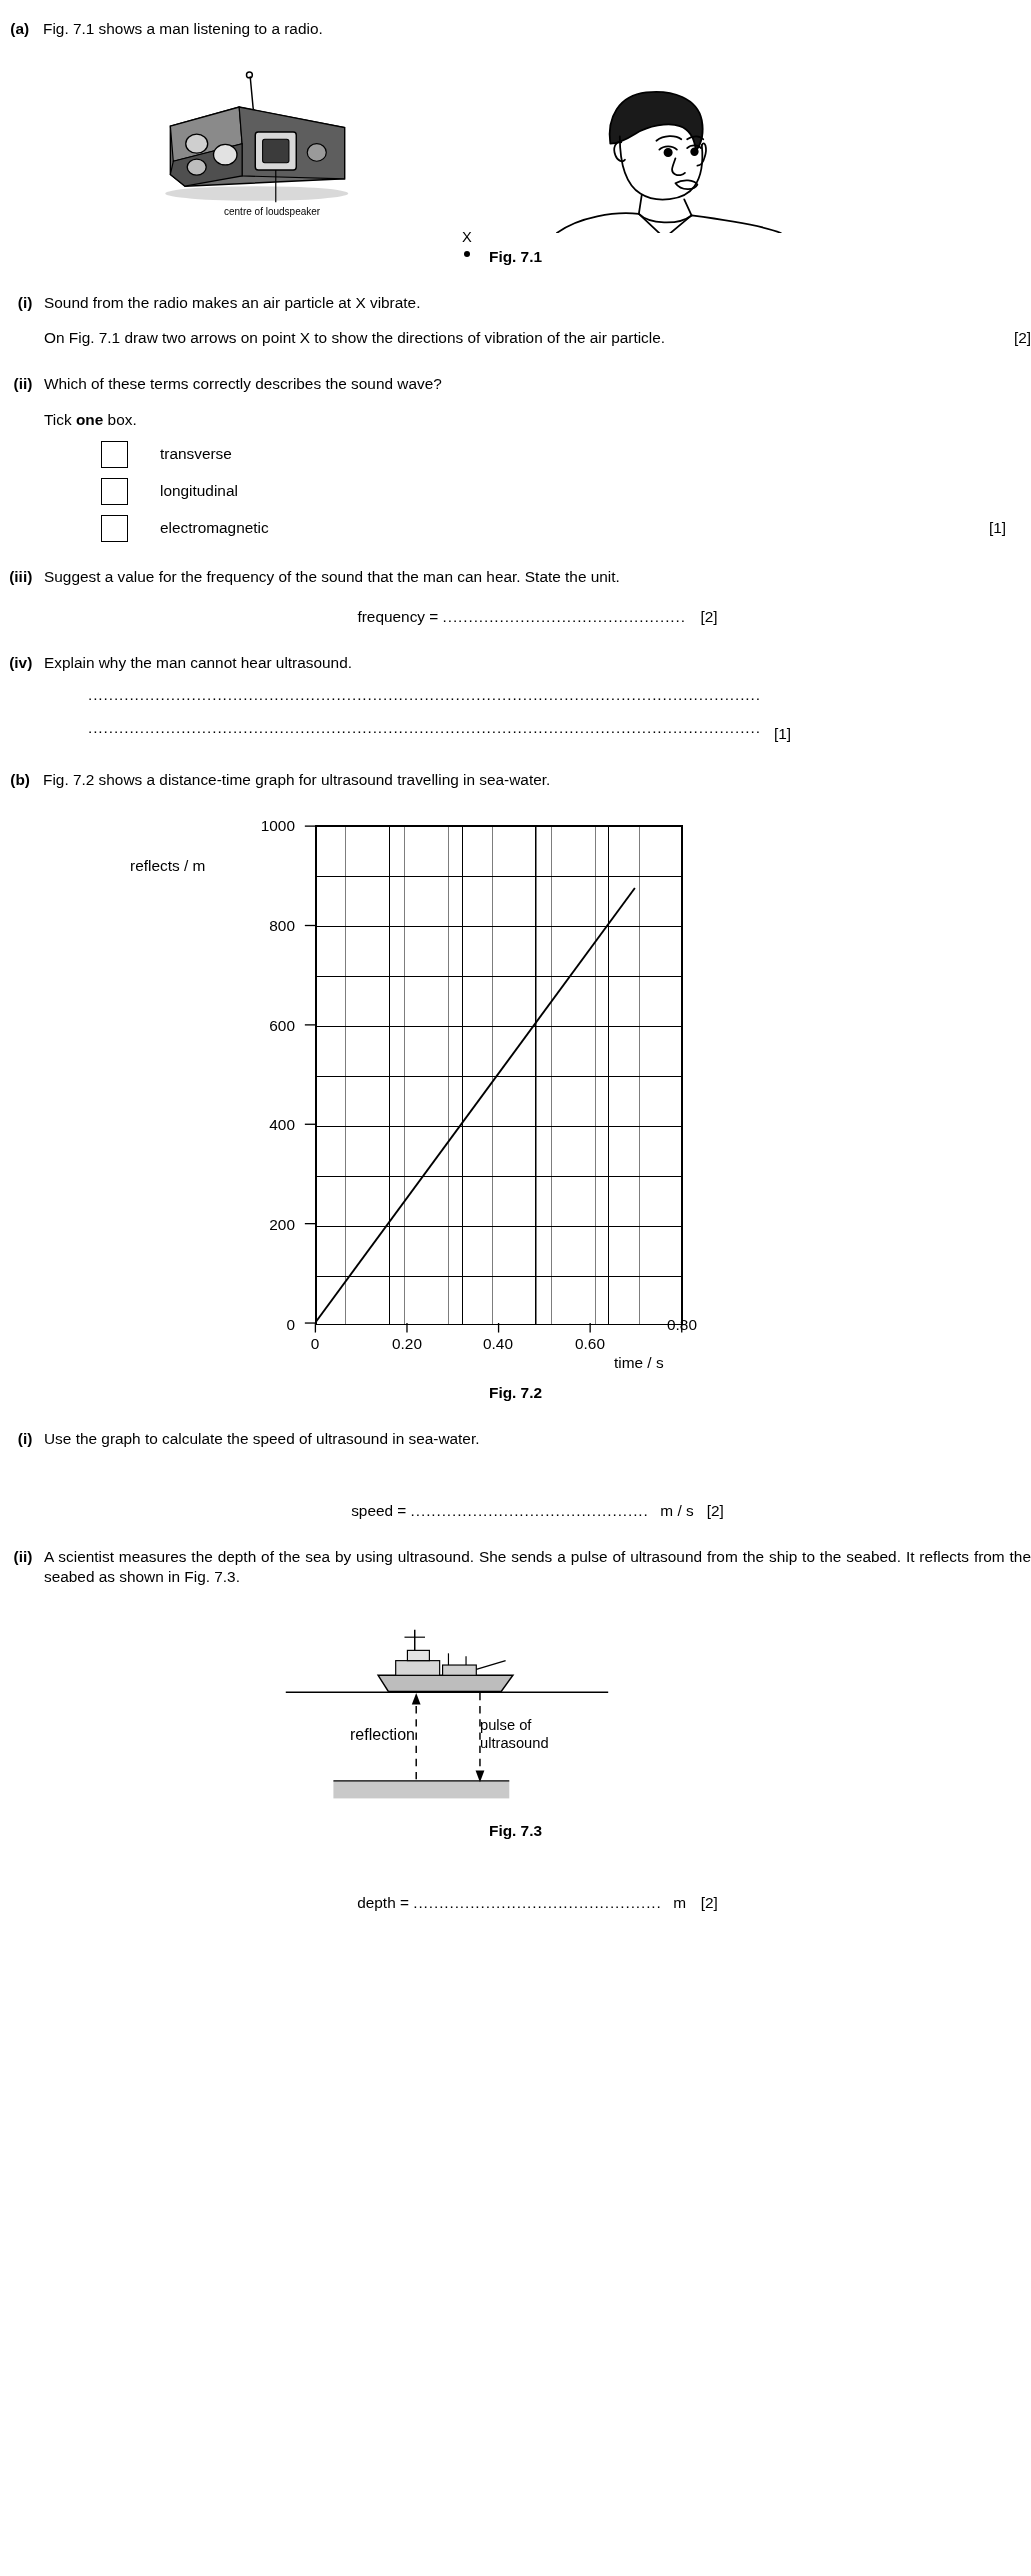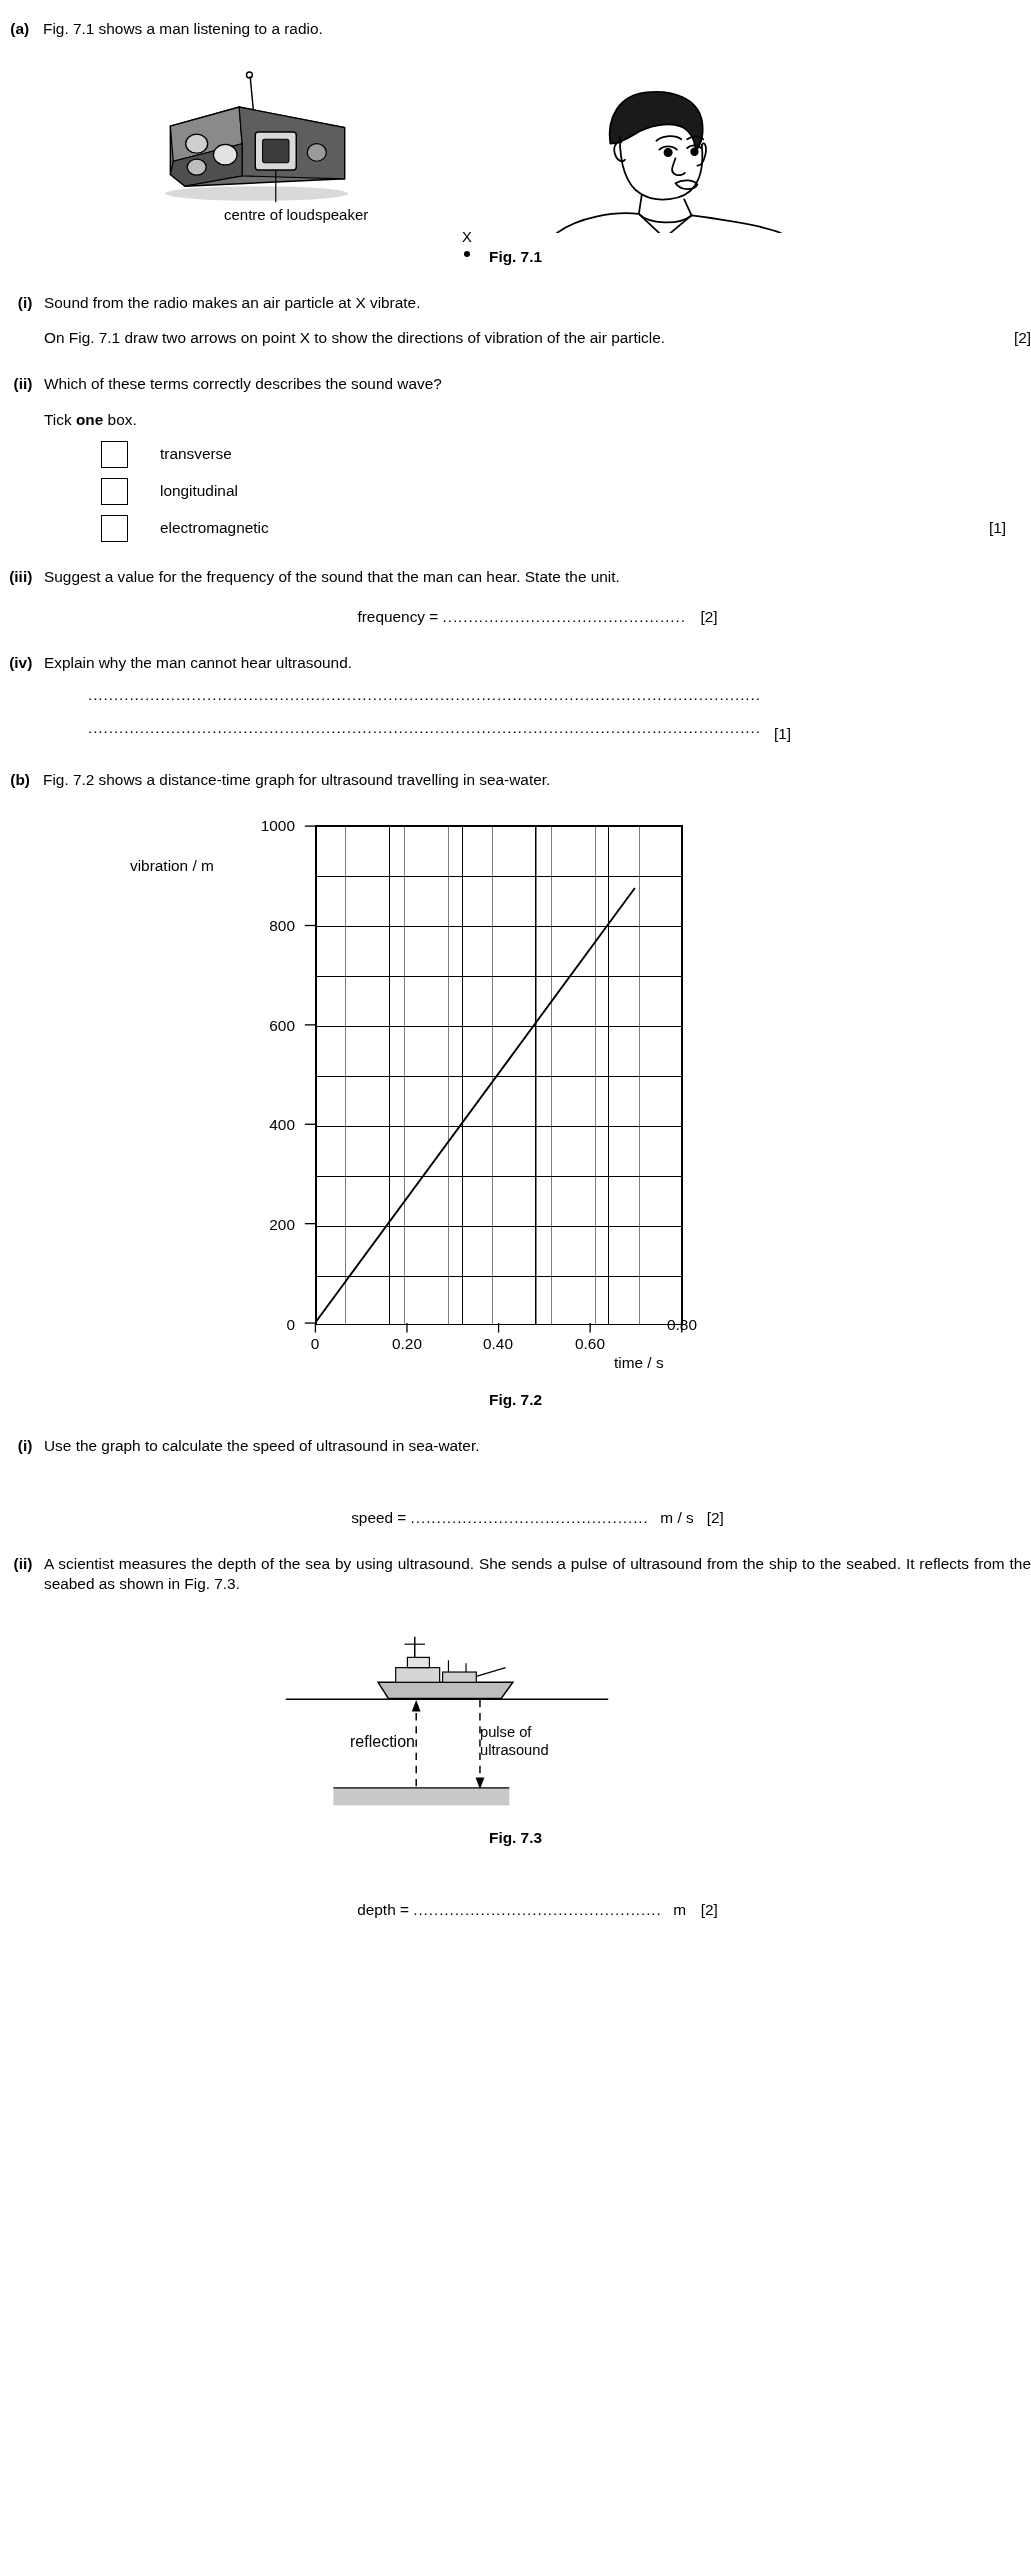--- a/index.html
+++ b/index.html
@@ -63,21 +63,21 @@
   
   .illus-71 {
     position: relative;
     height: 183px;
     margin-top: 10.3px;
   }
   .caption-loudspeaker {
     position: absolute;
     left: 224px;
     top: 155px;
-    font-size: 15px;
+    font-size: 10px;
   }
   .x-marker {
     position: absolute;
     left: 462px;
     top: 178px;
     text-align: center;
     font-size: 14.7px;
   }
   .x-dot {
     width: 6.6px;
@@ -331,21 +331,21 @@
     <div class="body-text">Fig. 7.2 shows a distance-time graph for ultrasound travelling in sea-water.</div>
   </div>
 
   <div class="graph-wrap">
     <div class="graph-area"></div>
 
     <svg class="graph-line" viewBox="0 0 500 680" preserveAspectRatio="none">
       <line x1="0" y1="680" x2="437" y2="86" stroke="#000" stroke-width="2.6"></line>
     </svg>
 
-    <div class="axis-label-y">vibration / m</div>
+    <div class="axis-label-y">reflects / m</div>
 
     <div class="axis-label-x">time / s</div>
 
     <div class="ytick" style="left:207px; top:13px;">1000</div>
     <div class="ytick" style="left:207px; top:113px;">800</div>
     <div class="ytick" style="left:207px; top:213px;">600</div>
     <div class="ytick" style="left:207px; top:312px;">400</div>
     <div class="ytick" style="left:207px; top:412px;">200</div>
     <div class="ytick" style="left:207px; top:512px;">0</div>
 
@@ -366,21 +366,21 @@
       <line x1="506" y1="0" x2="506" y2="13" stroke="#000" stroke-width="1.8"></line>
     </svg>
 
     <div class="xtick" style="left:271px; top:531px;">0</div>
     <div class="xtick" style="left:363px; top:531px;">0.20</div>
     <div class="xtick" style="left:454px; top:531px;">0.40</div>
     <div class="xtick" style="left:546px; top:531px;">0.60</div>
     <div class="xtick" style="left:638px; top:512px;">0.80</div>
   </div>
 
-  <div class="fig-caption" style="margin-top:8px;">Fig. 7.2</div>
+  <div class="fig-caption" style="margin-top:1px;">Fig. 7.2</div>
 
   <div class="row mt-c">
     <div class="label-rn">(i)</div>
     <div class="body-text">
       <div>Use the graph to calculate the speed of ultrasound in sea-water.</div>
       <div class="ans-line" style="margin-top:51px;">
         <span>speed = </span><span class="dotline">..............................................</span>
         <span style="margin-left:7.3px;">m / s</span>
         <span style="margin-left:8.8px;">[2]</span>
       </div>

